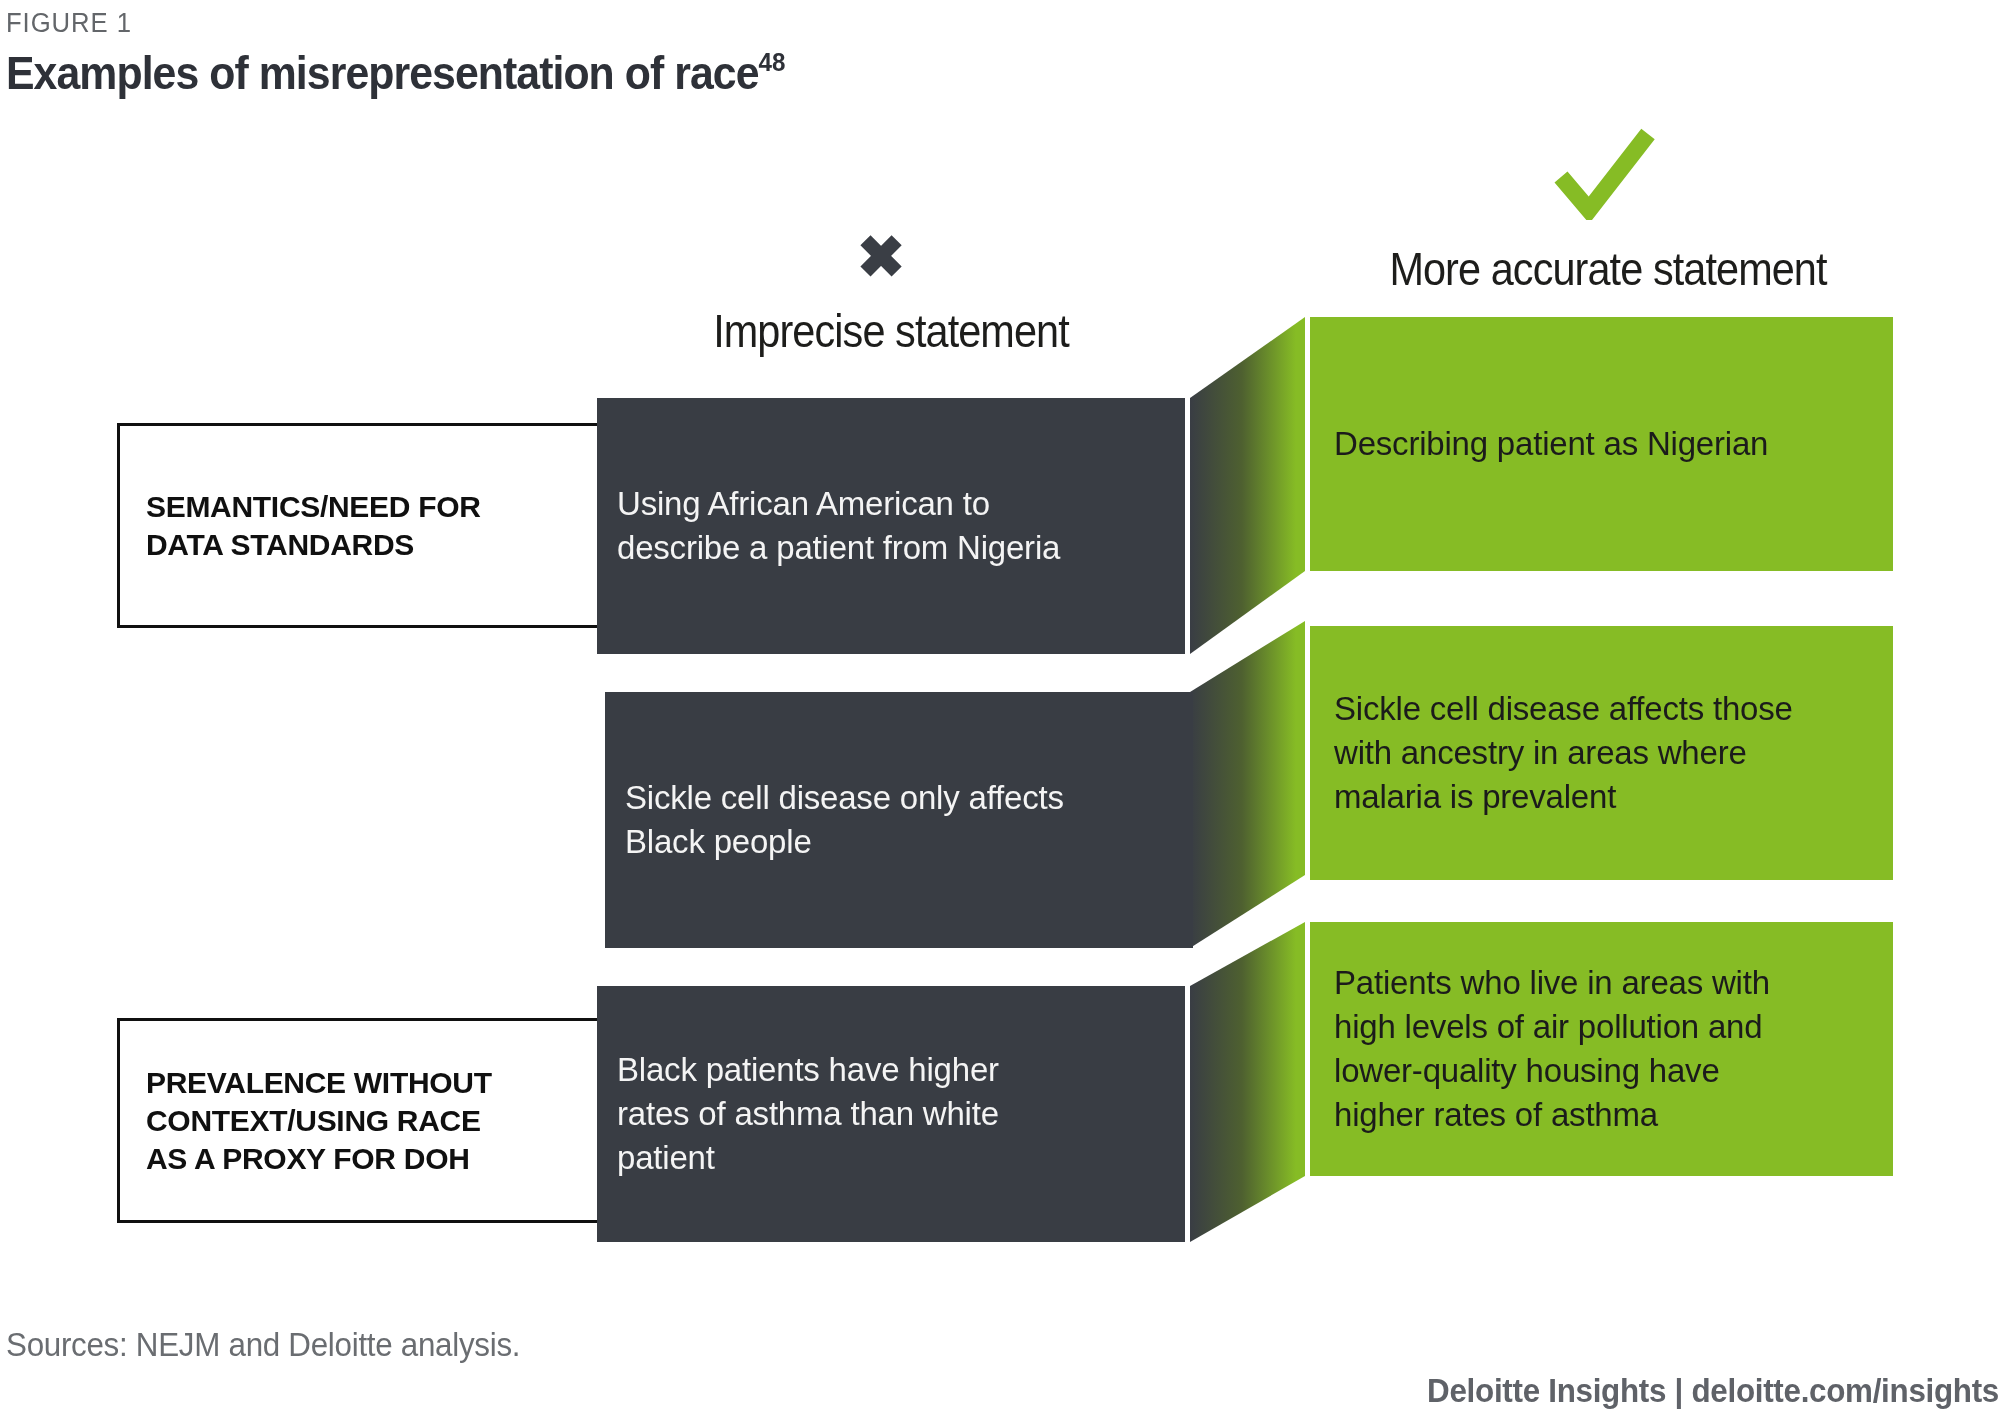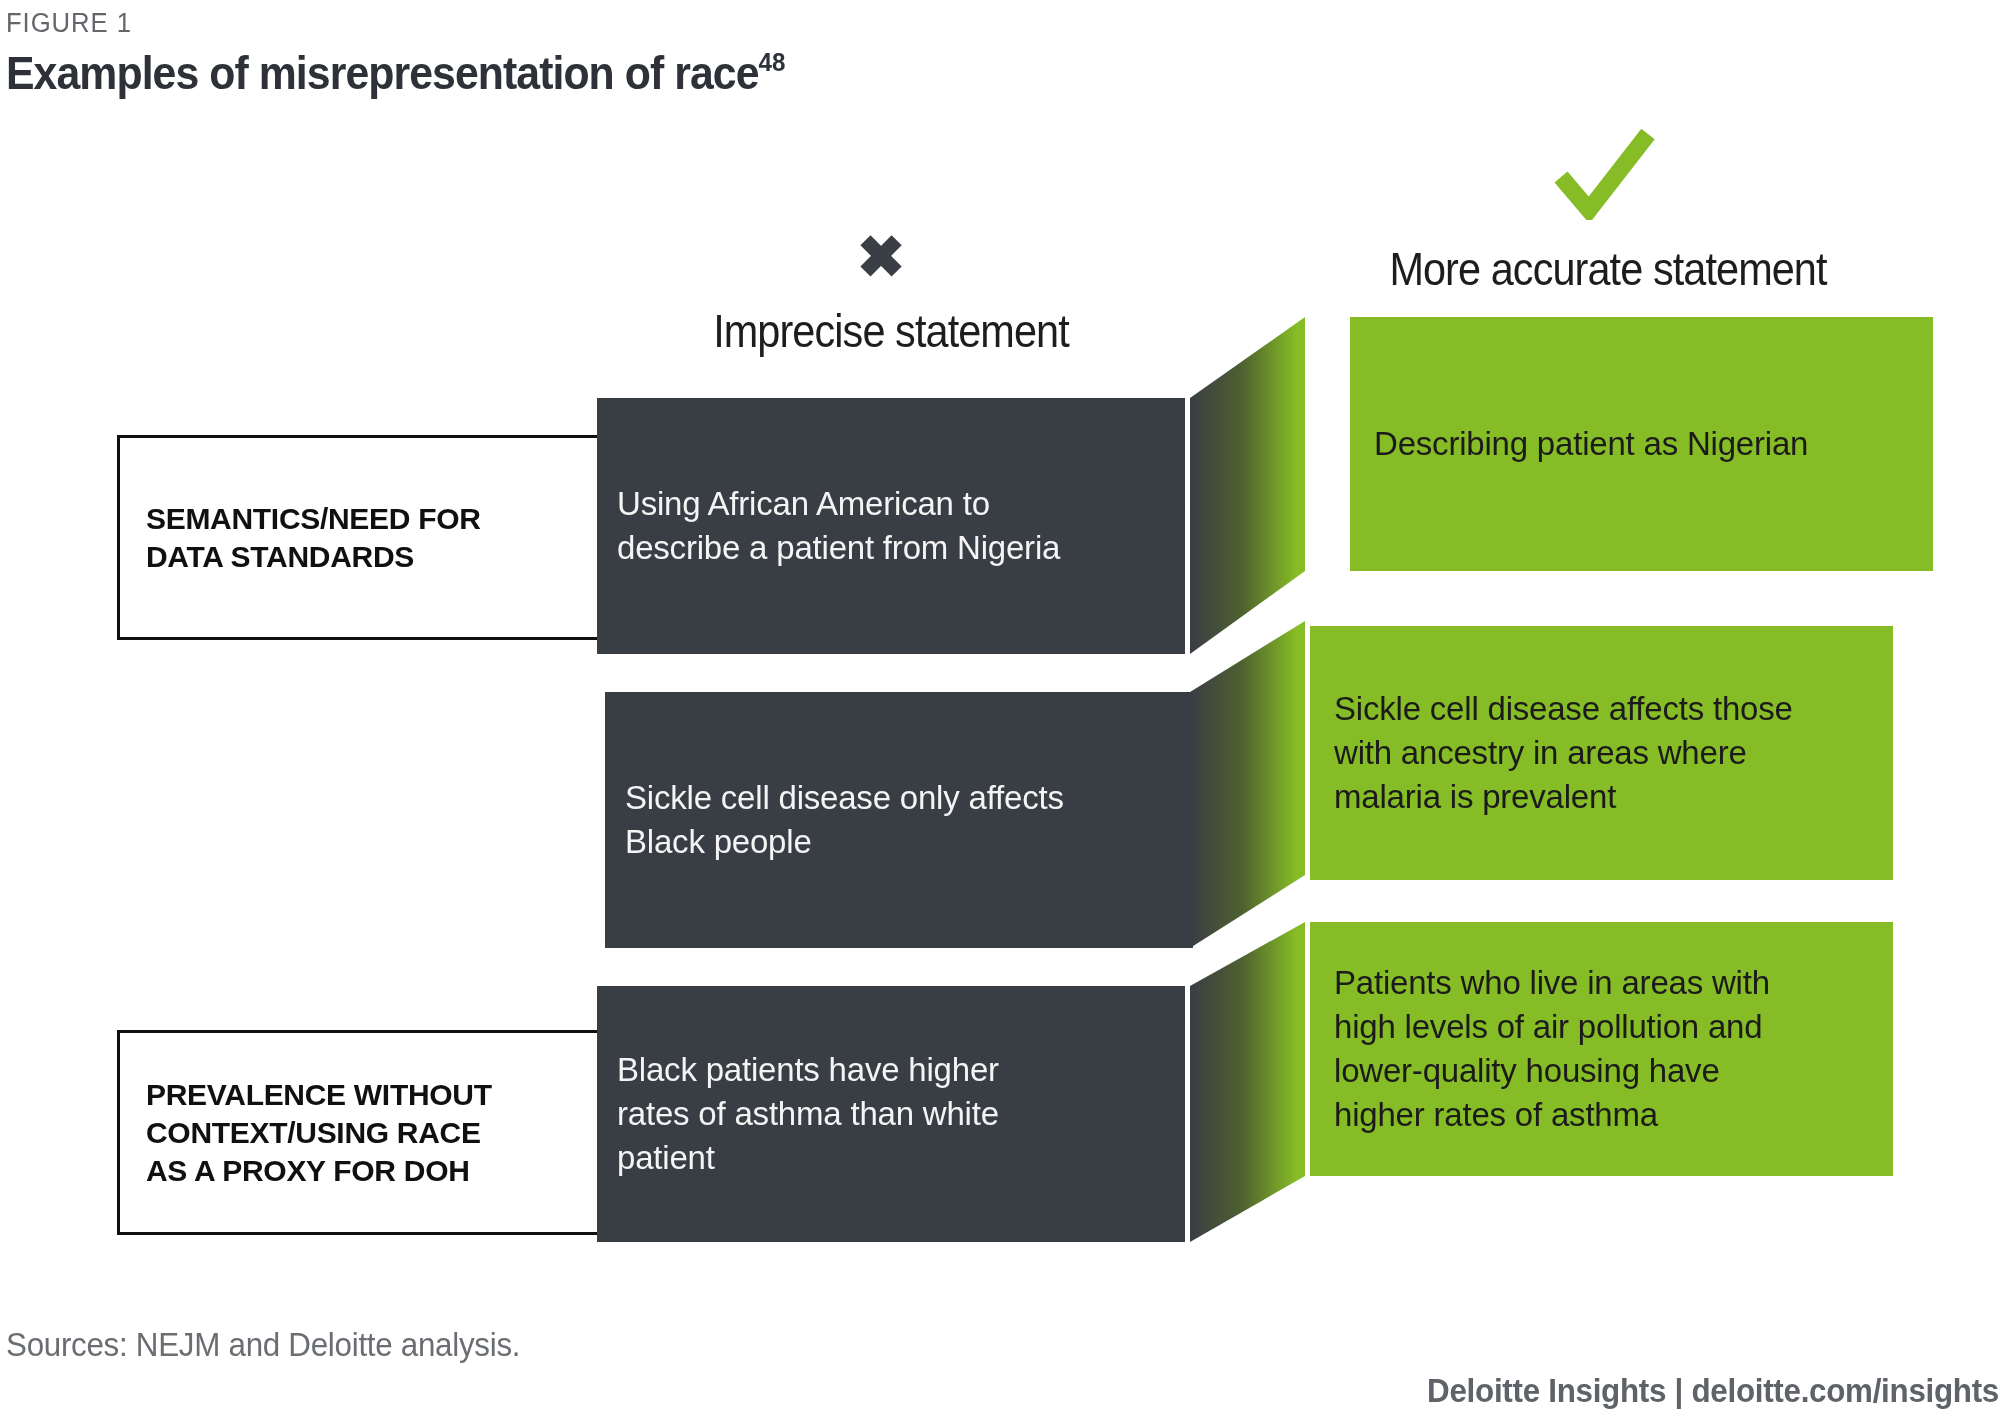--- a/index.html
+++ b/index.html
@@ -36,21 +36,21 @@
     text-align:center;transform:scaleX(.9);transform-origin:center top;
   }
   .imprecise-header{left:591px;top:304px;width:600px;}
   .accurate-header{left:1308px;top:242px;width:600px;}
   .check-icon{left:1552px;top:126px;width:104px;height:94px;}
 
   
   .label-box{
     left:117px;width:486px;height:205px;
     background:#ffffff;border:3px solid #101010;box-sizing:border-box;
-    display:flex;align-items:center;z-index:1;margin-top:12px;
+    display:flex;align-items:center;z-index:1;
   }
   .category{
     font-size:30px;line-height:38px;font-weight:bold;color:#101010;
     padding:0 14px 0 26px;white-space:pre-line;letter-spacing:-.3px;
   }
   .dark-box{
     left:597px;width:588px;height:256px;
     background:#393D44;display:flex;align-items:center;z-index:2;
   }
   .dark-box .statement{color:#F4F4F4;padding-left:20px;}
@@ -62,21 +62,21 @@
   .statement{
     font-size:33px;line-height:44px;font-weight:300;
     white-space:pre-line;letter-spacing:-.2px;
   }
 
   
   .connector{
     left:1190px;width:115px;z-index:0;
     background:linear-gradient(to right,#393D44 0%,#4E6030 45%,#86BC25 92%);
   }
-  .row1-label{top:423px;}  .row1-dark{top:398px;}  .row1-green{top:317px;margin-left:40px;}
+  .row1-label{top:423px;}  .row1-dark{top:398px;}  .row1-green{top:317px;}
   .row2-label{top:720px;}  .row2-dark{top:692px;margin-left:8px;}  .row2-green{top:614px;margin-top:12px;}
   .row3-label{top:1018px;} .row3-dark{top:986px;}  .row3-green{top:922px;}
   .row1-conn{top:317px;height:337px;clip-path:polygon(0 81px,100% 0,100% 254px,0 337px);}
   .row2-conn{top:621px;height:327px;clip-path:polygon(0 71px,100% 0,100% 254px,0 327px);}
   .row3-conn{top:922px;height:320px;clip-path:polygon(0 64px,100% 0,100% 254px,0 320px);}
 
   
   .sources{
     left:6px;top:1326px;font-size:33px;color:#6A6D71;font-weight:300;
     transform:scaleX(.95);transform-origin:left top;letter-spacing:-.3px;

